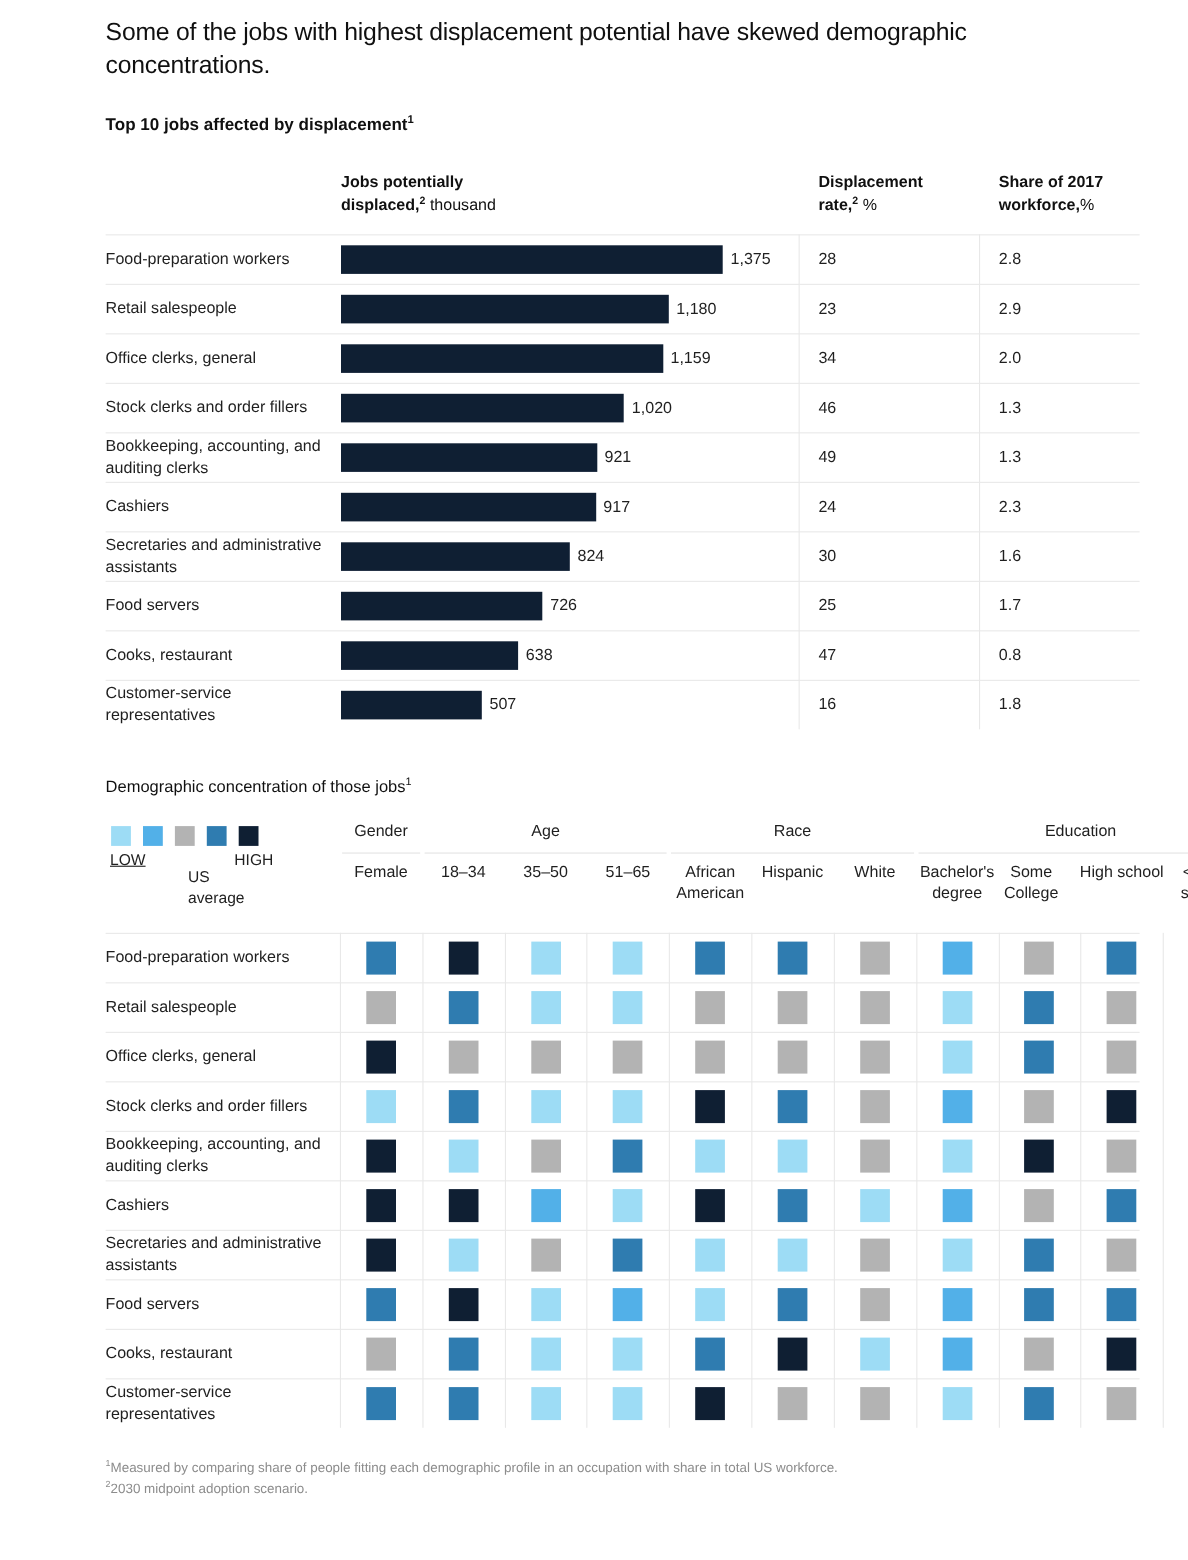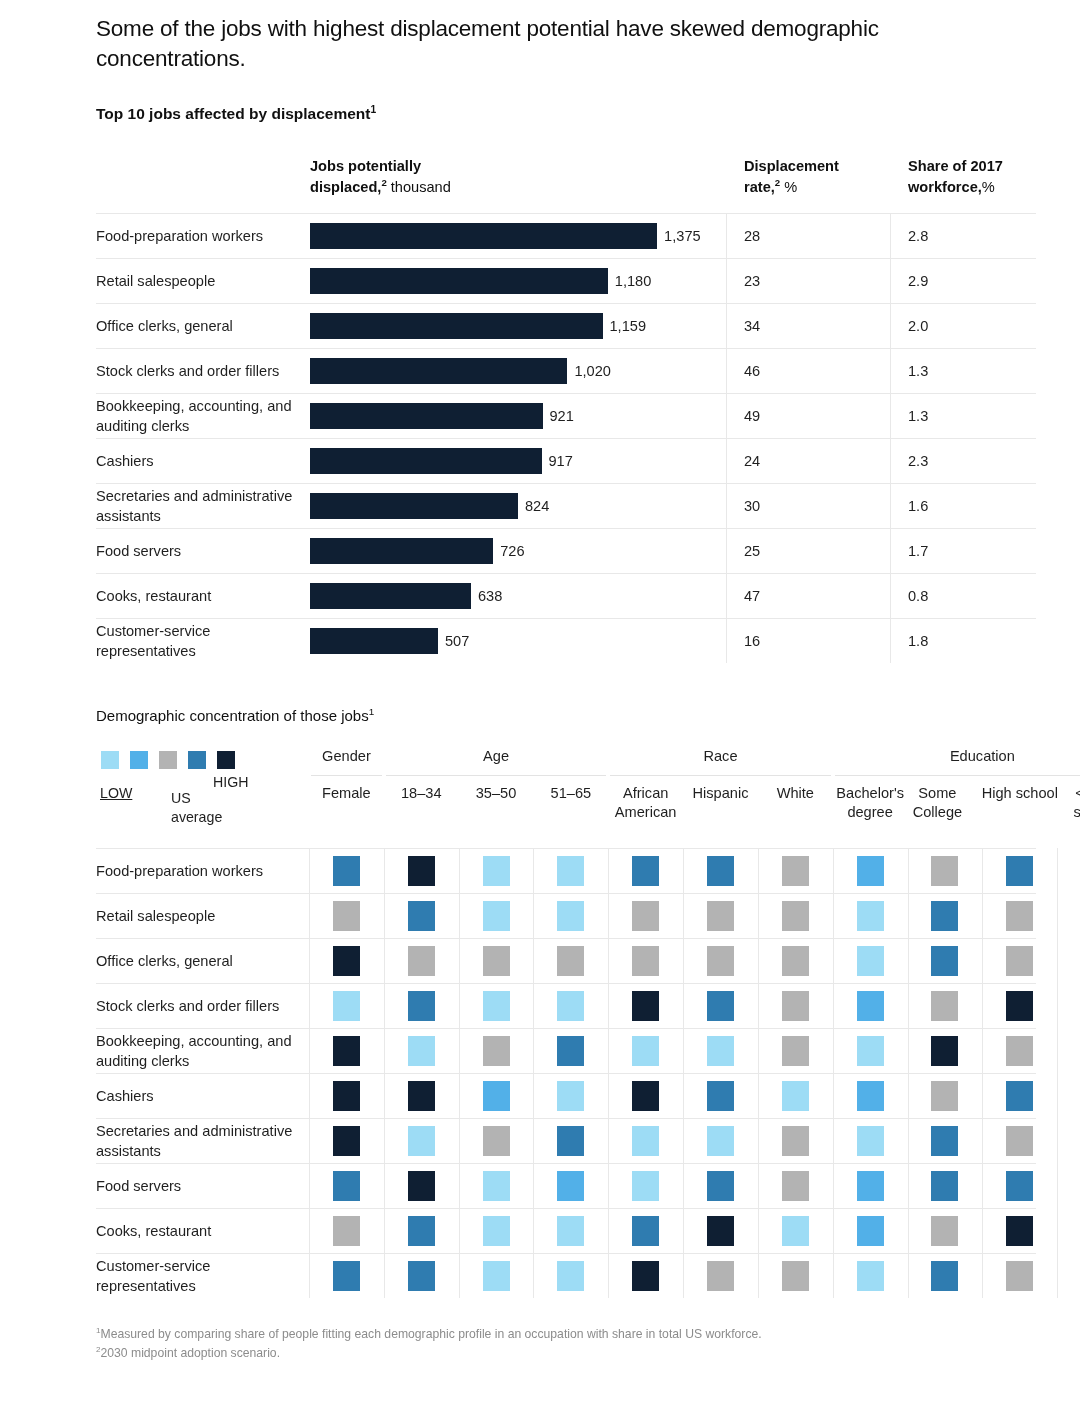--- a/index.html
+++ b/index.html
@@ -113,21 +113,21 @@
   .legend-swatches { display: flex; gap: 11px; }
   .legend-swatches i { display: block; width: 18px; height: 18px; }
   .legend-labels { position: relative; height: 48px; }
   .legend-labels span {
     position: absolute;
     font-size: 14.2px;
     color: #1f1f1f;
     white-space: nowrap;
     text-align: center;
   }
-  .lg-low  { left: -1px;  top: 16px; text-decoration: underline; }
+  .lg-low  { left: -1px;  top: 5px; text-decoration: underline; }
   .lg-us   { left: 34px;  top: 20px; width: 72px; line-height: 1.33; }
   .lg-high { left: 112px; top: 5px; }
 
   .demo-table {
     position: absolute;
     left: 96px; top: 748px;
     width: 940px;
   }
   .grid-head { position: relative; height: 100px; margin-left: 213px; }
   .group-row { position: relative; height: 30px; }

